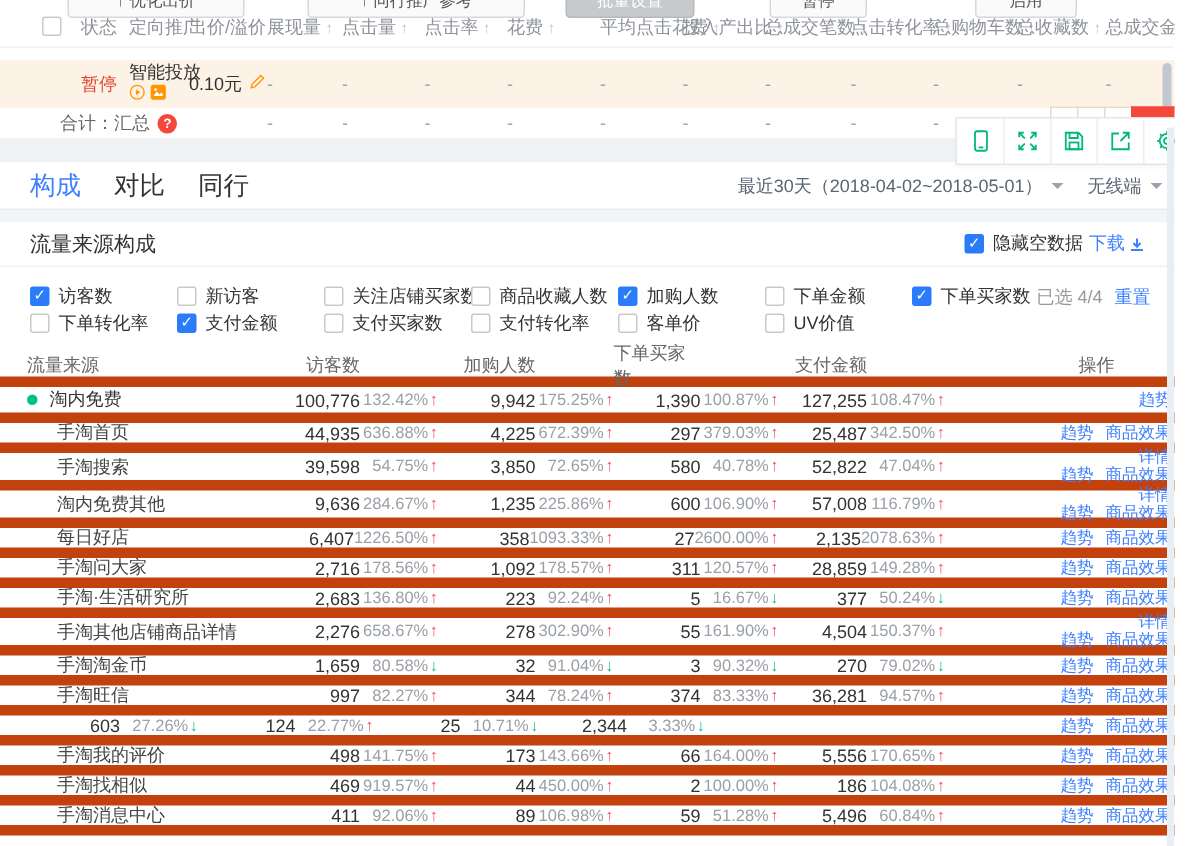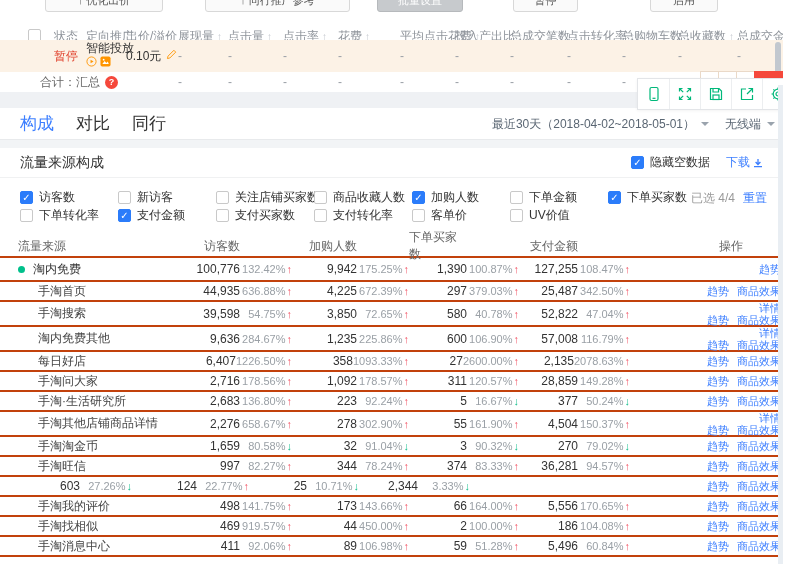--- a/index.html
+++ b/index.html
@@ -6,21 +6,21 @@
 html,body{background:#fff}
 #app{position:relative;width:783px;height:564px;background:#fff;overflow:hidden;
   font-family:"Liberation Sans","DejaVu Sans",sans-serif;font-size:12px;color:#333}
 
 
 #topbar{position:absolute;top:0;left:0;width:797px;height:14px}
 .tbtn{position:absolute;top:-12px;height:24px;background:#fafafa;border:1px solid #d8d8d8;border-radius:3px;
   font-size:11px;color:#555;display:flex;align-items:flex-end;justify-content:center;padding-bottom:3px;
   white-space:nowrap;overflow:hidden}
 .tbtn.gray{background:#c7cacd;border-color:#b6b9bc;color:#fff}
-#tt-head{position:absolute;top:24px;left:0;right:0;height:26px;display:flex;align-items:center;
+#tt-head{position:absolute;top:6px;left:0;right:0;height:26px;display:flex;align-items:center;
   border-bottom:1px solid #f2f2f2;color:#8e939a;padding-left:20px}
 .ttc{padding-left:8px;white-space:nowrap;flex-shrink:0;overflow:visible}
 .sp{width:26px;padding:0;flex-shrink:0}
 .cb{display:inline-block;width:13px;height:13px;border:1px solid #c9c9c9;border-radius:2px;background:#fff;
   font-size:10px;line-height:12px;text-align:center;flex-shrink:0}
 .cb.on{background:var(--accent-blue);border-color:var(--accent-blue);color:#fff}
 .sort{color:#c2c6cc;margin-left:3px;font-size:10px}
 .ttrow{position:absolute;left:0;right:0;display:flex;align-items:center;padding-left:20px}
 #row-campaign{top:40px;height:32px;background:var(--highlight-row)}
 #row-total{top:72px;height:20px;color:#666}
@@ -53,33 +53,33 @@
 .tab{font-size:17px;color:#333}
 .tab.active{color:var(--link)}
 #period{position:absolute;right:22px;top:0;height:32px;display:flex;align-items:center;gap:16px;color:#5a6673}
 .pitem{display:flex;align-items:center}
 .caret{width:0;height:0;border:4px solid transparent;border-top-color:#9aa3ad;margin-left:6px;margin-top:4px}
 #band{height:8px;background:#f2f4f6}
 #secrow{height:30px;display:flex;align-items:center;padding:0 34px 0 20px;border-bottom:1px solid #f0f1f2;position:relative}
 #sectitle{font-size:14px;color:#333}
 #secright{position:absolute;right:34px;display:flex;align-items:center}
 #hide-empty{display:flex;align-items:center;gap:6px}
-#dl{color:var(--link);margin-left:16px;display:flex;align-items:center;gap:3px}
+#dl{color:var(--link);margin-left:4px;display:flex;align-items:center;gap:3px}
 #dl svg{stroke:var(--link);fill:none;stroke-width:1.3}
 
 #filters{position:relative;padding:10px 0 8px 20px}
 .frow{display:flex;height:18px;align-items:center}
 .fitem{display:flex;align-items:center;gap:6px;width:98px;flex-shrink:0}
 .flabel{white-space:nowrap}
 #selinfo{position:absolute;right:30px;top:12px;color:#999;display:flex}
 #reset{color:var(--link);margin-left:8px}
 
 
 #ttable{margin-top:4px}
-.trow{display:flex;border-bottom:2px solid #c2410c;align-items:center}
+.trow{display:flex;border-bottom:7px solid #c2410c;align-items:center}
 .thead{height:22px;color:#666}
 .c-src{width:160px;padding-left:18px;display:flex;align-items:center;white-space:nowrap;flex-shrink:0}
 .child .c-src{padding-left:38px;color:#444}
 .dot{width:7px;height:7px;border-radius:50%;background:var(--dot-green);margin-right:8px;flex-shrink:0}
 .c-g{display:flex;flex-shrink:0}
 .g1{width:132px}.g2{width:117px}.g3{width:110px}.g4{width:111px}
 .num{flex:1;display:flex;justify-content:flex-end;align-items:center;color:#333;white-space:nowrap}
 .pct{flex:0 0 auto;min-width:52px;display:flex;justify-content:flex-end;align-items:center;color:#9aa0a6;
   font-size:11px;white-space:nowrap}
 .arr{font-weight:bold;font-size:11px;margin-left:1px}

